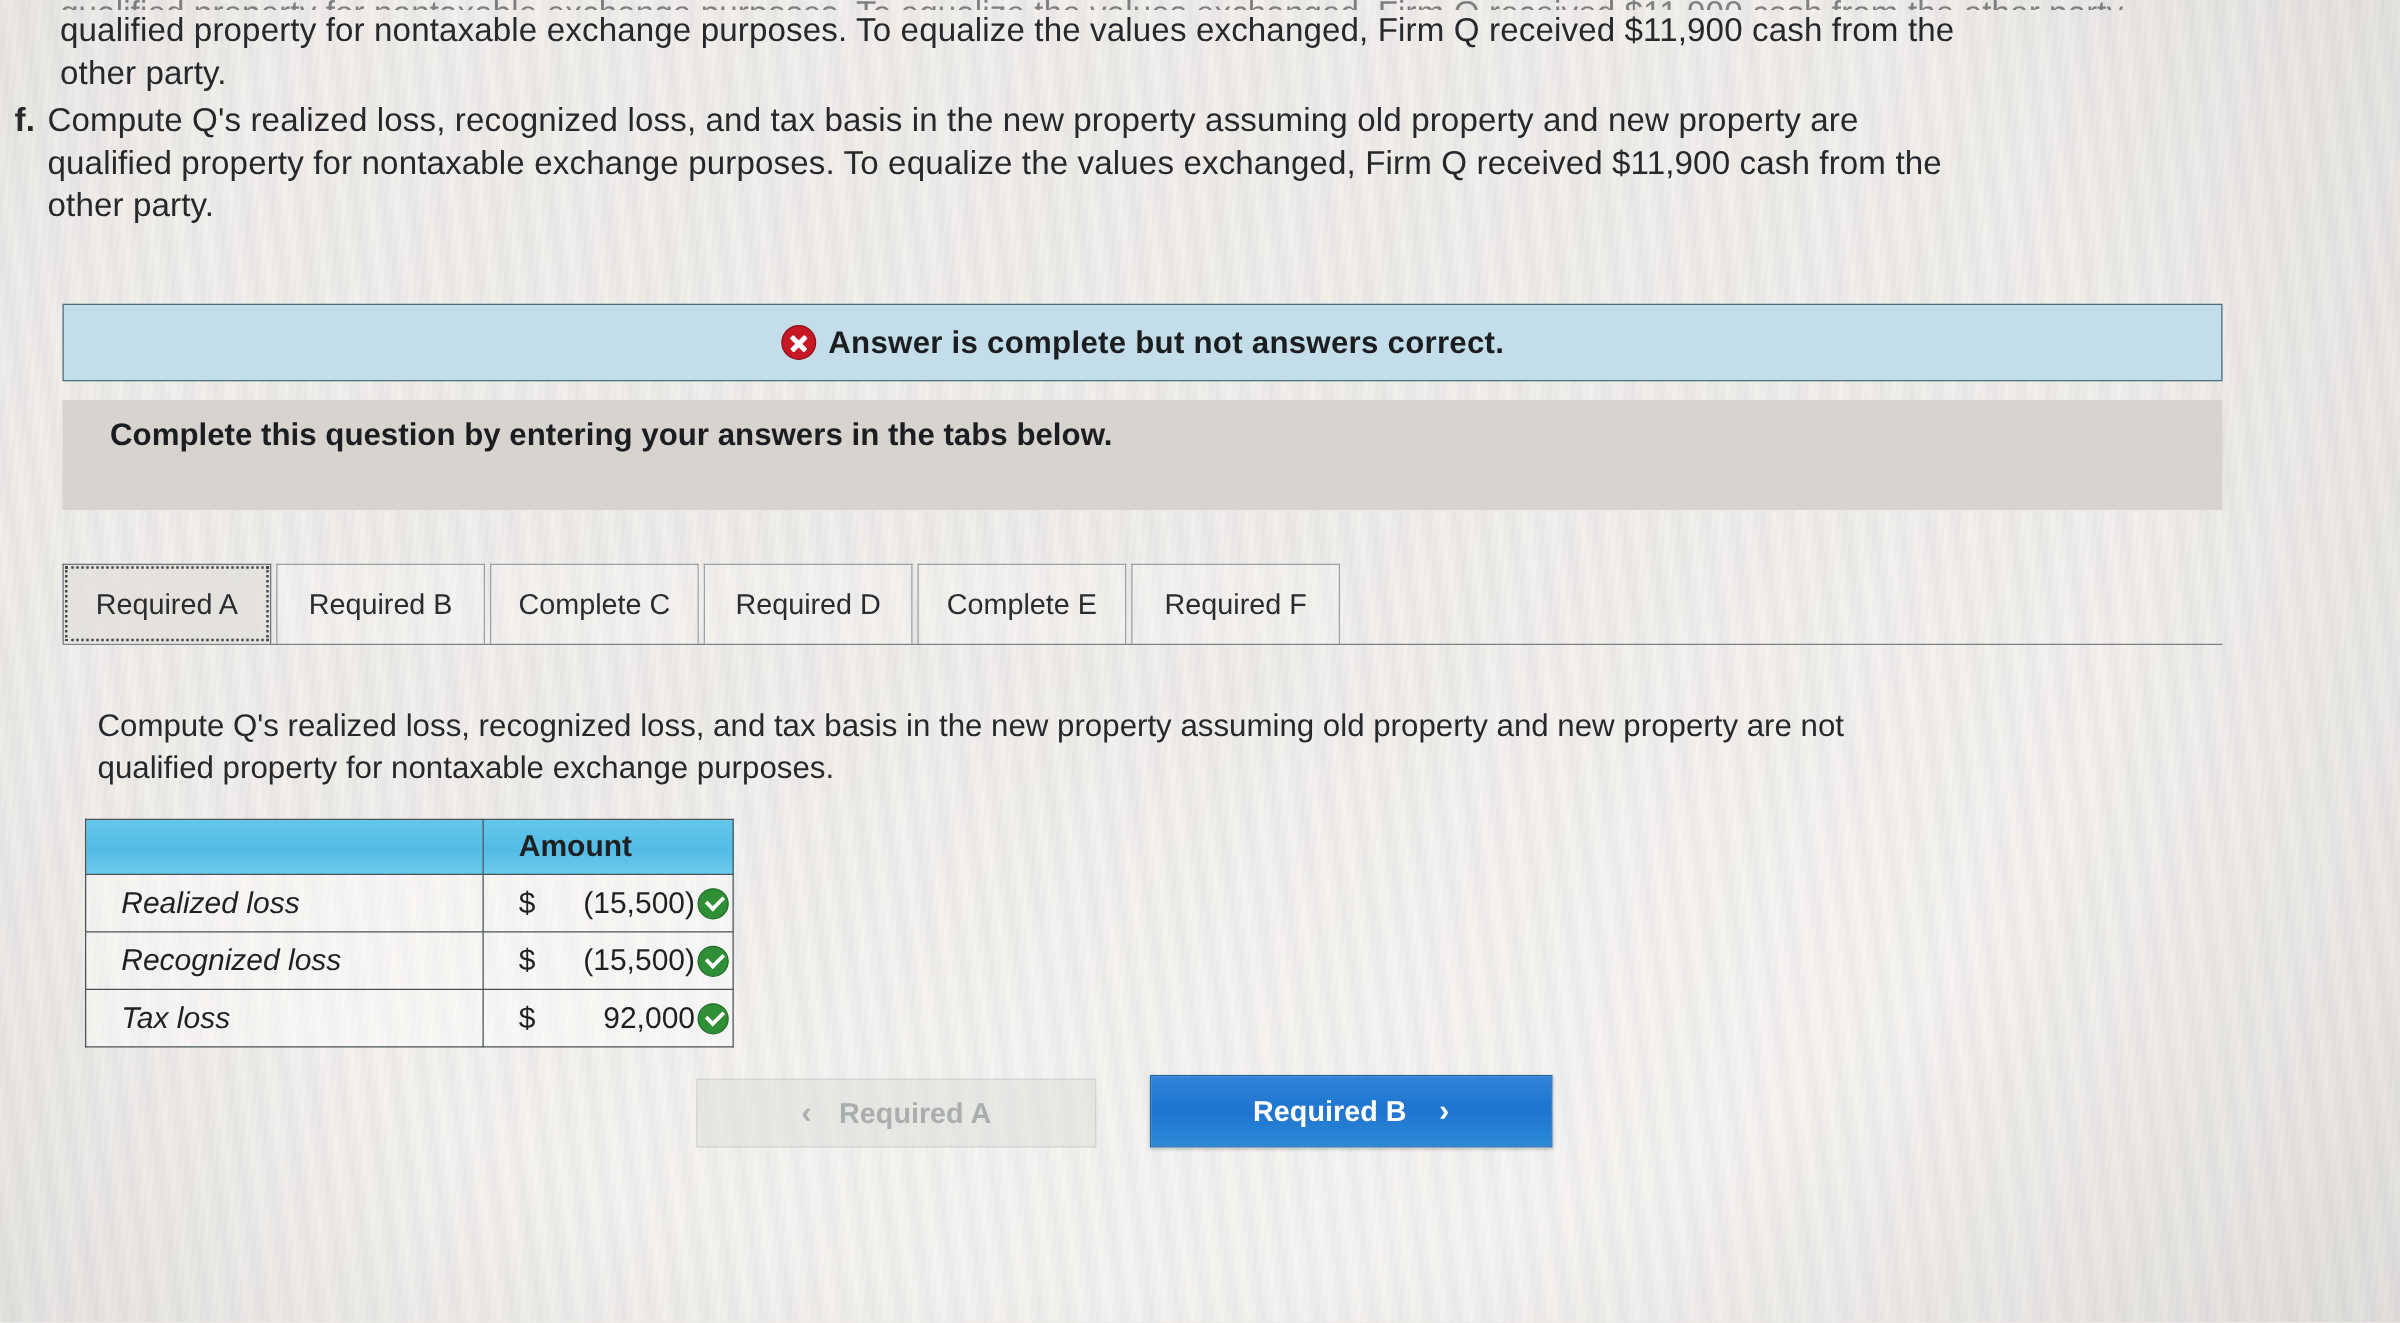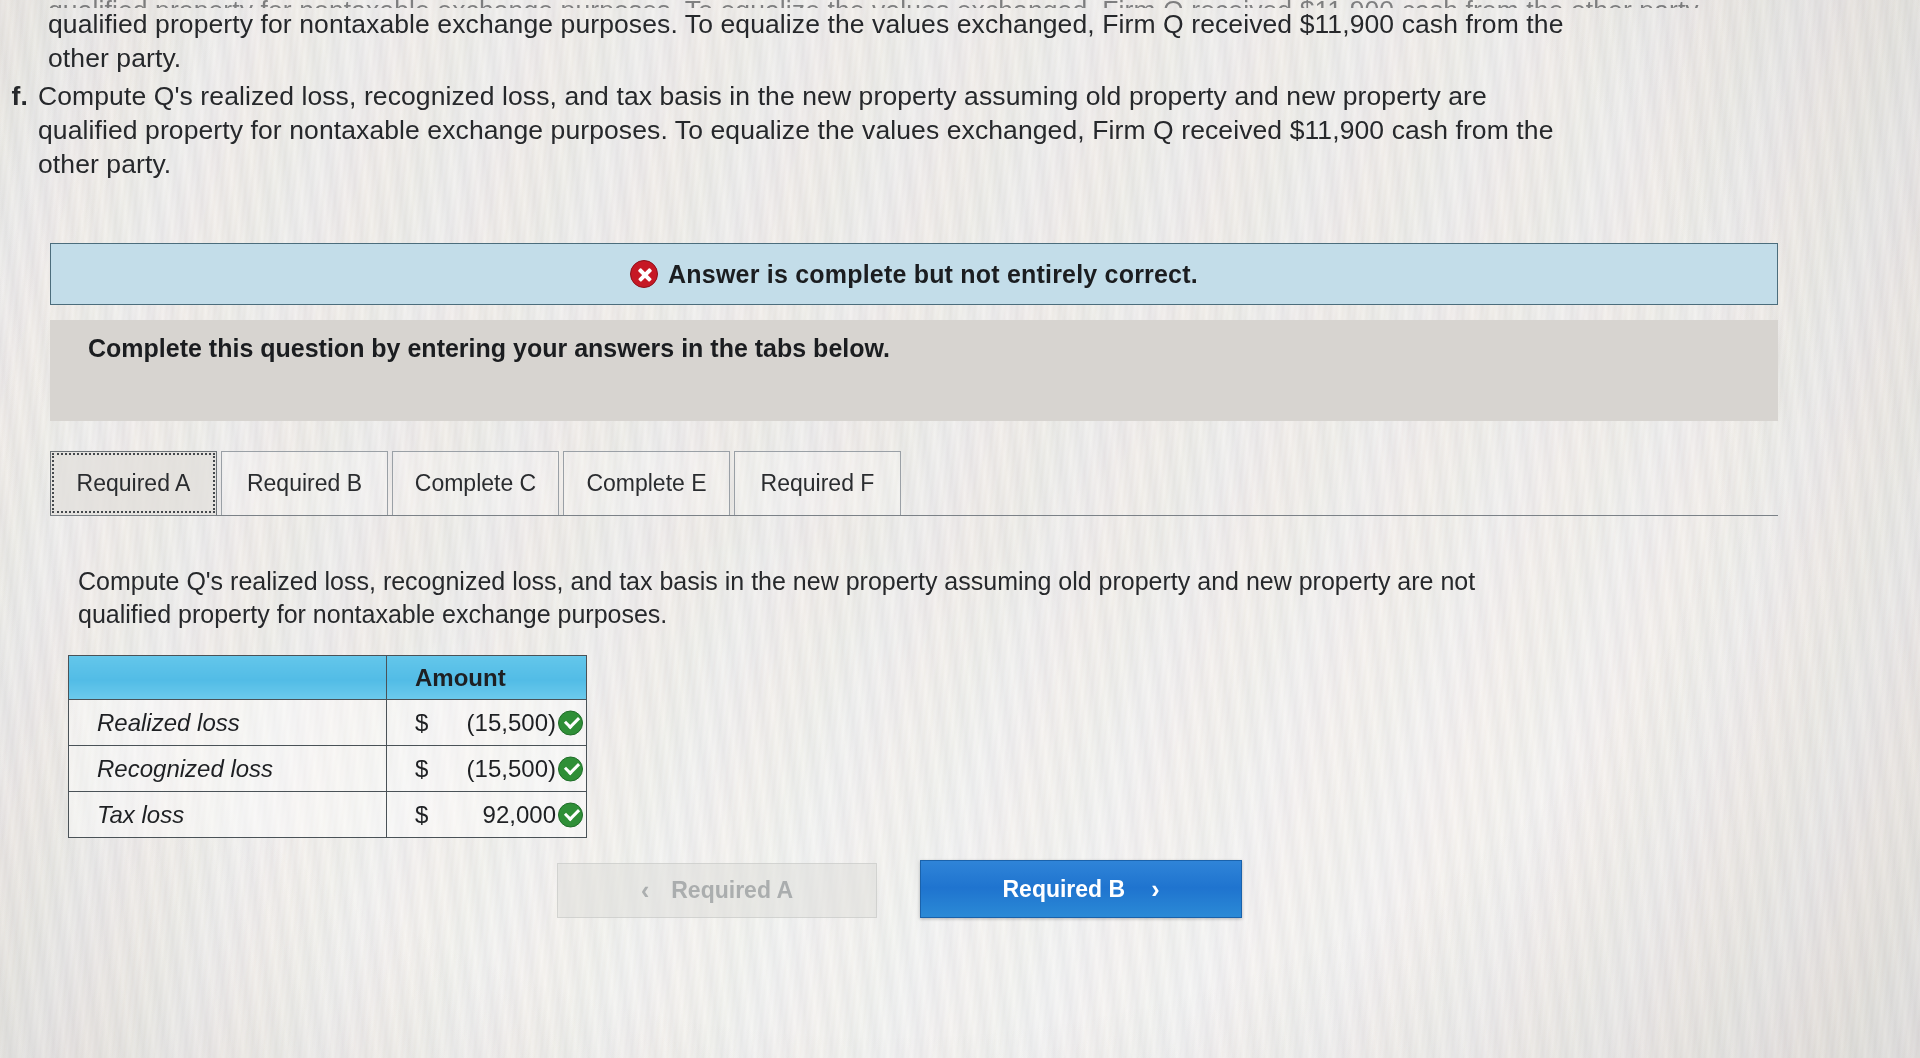--- a/index.html
+++ b/index.html
@@ -157,21 +157,21 @@
   }
   .x-badge::before { transform: rotate(45deg); }
   .x-badge::after  { transform: rotate(-45deg); }
 
   
   .instruction {
     position: absolute;
     left: 50px;
     top: 320px;
     width: 1728px;
-    height: 101px;
+    height: 88px;
     background: #d7d4d0;
     display: flex;
     align-items: flex-start;
     padding: 14px 0 0 38px;
   }
   .instruction span {
     font-size: 25px;
     font-weight: bold;
     color: #1b1d20;
   }
@@ -343,36 +343,39 @@
       <div class="q-body">
         <div class="q-line">Compute Q's realized loss, recognized loss, and tax basis in the new property assuming old property and new property are</div>
         <div class="q-line">qualified property for nontaxable exchange purposes. To equalize the values exchanged, Firm Q received $11,900 cash from the</div>
         <div class="q-line">other party.</div>
       </div>
     </div>
   </div>
 
   <div class="banner">
     <span class="x-badge"></span>
-    <span class="banner-txt">Answer is complete but not entirely correct.</span>
+    <span class="banner-txt">Answer is complete but not answers correct.</span>
   </div>
 
   <div class="instruction">
     <span>Complete this question by entering your answers in the tabs below.</span>
   </div>
 
   <div class="tabstrip">
     <div class="tab active">
       <span>Required A</span>
     </div>
     <div class="tab">
       <span>Required B</span>
     </div>
     <div class="tab">
       <span>Complete C</span>
+    </div>
+    <div class="tab">
+      <span>Required D</span>
     </div>
     <div class="tab">
       <span>Complete E</span>
     </div>
     <div class="tab">
       <span>Required F</span>
     </div>
   </div>
 
   <div class="subprompt">

